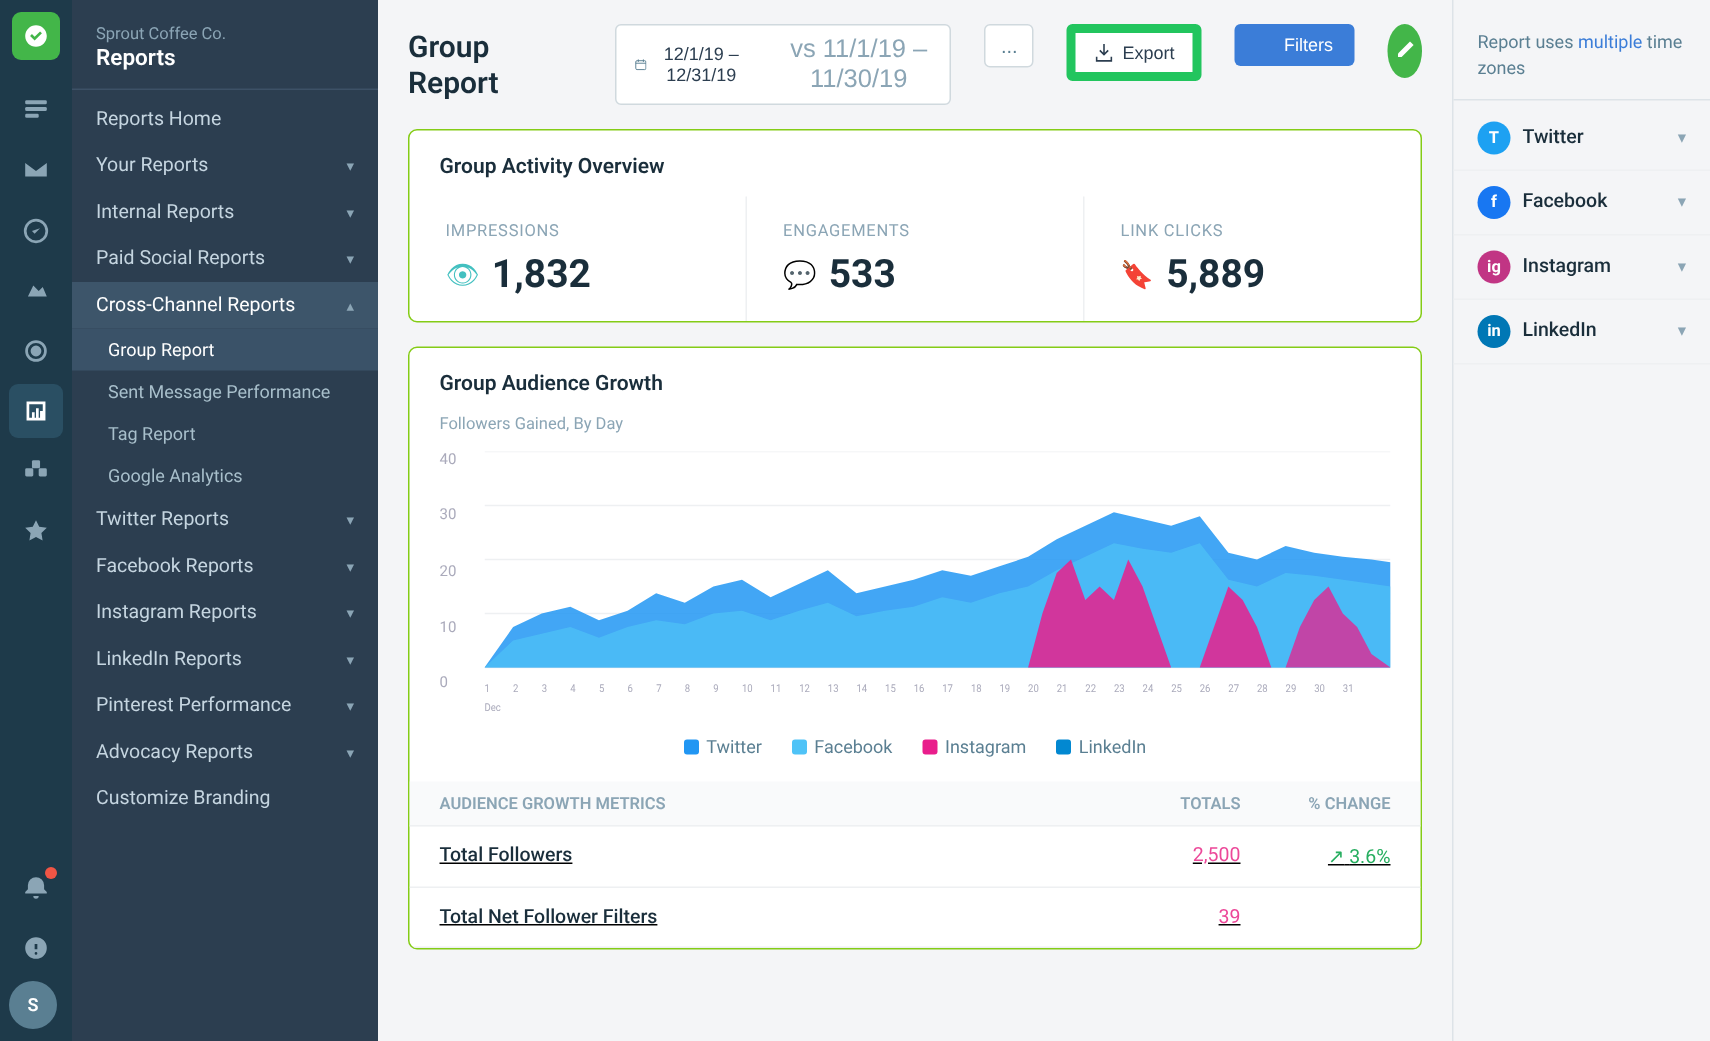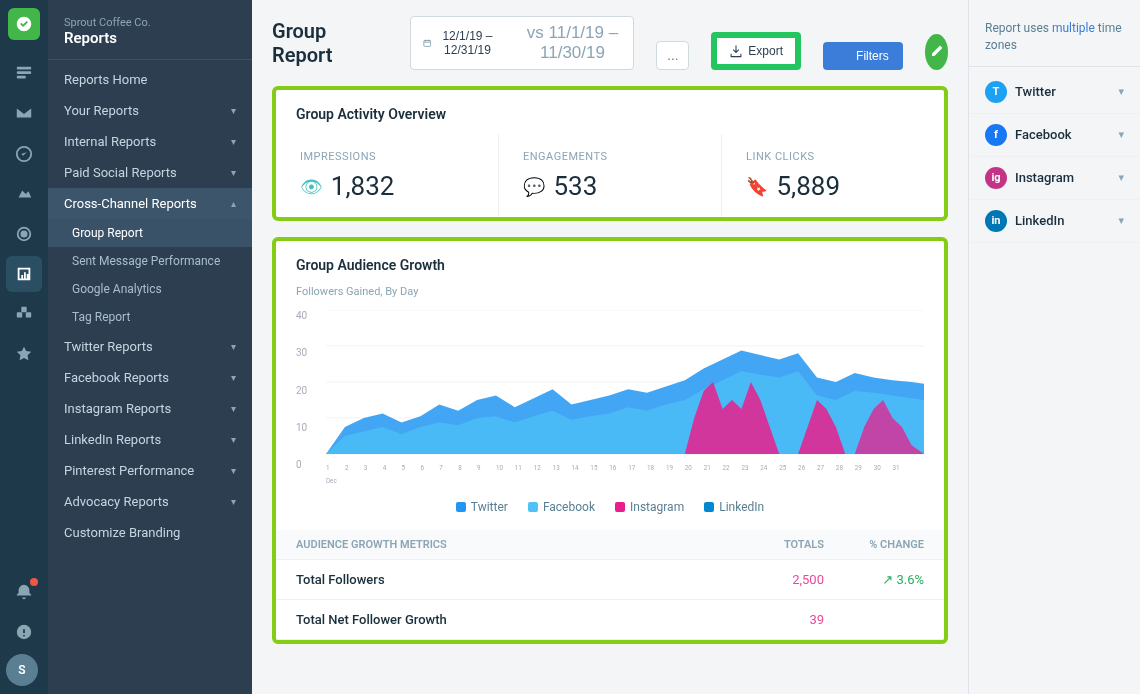--- a/index.html
+++ b/index.html
@@ -138,42 +138,42 @@
       width: 36px; height: 36px; border-radius: 50%;
       background: #43b649; border: none;
       display: flex; align-items: center; justify-content: center;
       cursor: pointer; color: white;
     }
 
     
     .card {
       background: #fff;
       border-radius: 6px;
-      border: 4px solid #84cc16;
+      border: 1px solid #84cc16;
       margin-bottom: 16px;
       overflow: hidden;
     }
     .card-header {
       padding: 16px 20px 12px;
       font-size: 14px; font-weight: 600; color: #1a2e3b;
     }
 
     
     .metrics-row {
       display: flex;
     }
     .metric-cell {
       flex: 1;
       padding: 16px 24px;
       border-right: 1px solid #eef0f2;
     }
     .metric-cell:last-child { border-right: none; }
     .metric-label { font-size: 11px; color: #8ba5b5; text-transform: uppercase; letter-spacing: 0.5px; margin-bottom: 8px; }
     .metric-value-row { display: flex; align-items: center; gap: 8px; }
-    .metric-value { font-size: 26px; font-weight: 400; color: #1a2e3b; }
+    .metric-value { font-size: 26px; font-weight: 700; color: #1a2e3b; }
     .metric-icon { font-size: 18px; }
     .icon-eye { color: #43c0c0; }
     .icon-cursor { color: #e74c3c; }
 
     
     .chart-section { padding: 0 20px 16px; }
     .chart-subtitle { font-size: 11px; color: #8ba5b5; margin-bottom: 12px; }
 
     svg.chart { width: 100%; height: 200px; }
 
@@ -194,20 +194,21 @@
     }
     .table-header-row .col { font-size: 11px; color: #8ba5b5; font-weight: 600; text-transform: uppercase; }
     .col-metric { flex: 1; }
     .col-totals { width: 100px; text-align: right; }
     .col-change { width: 100px; text-align: right; }
 
     .table-data-row {
       display: flex;
       padding: 12px 20px;
       border-bottom: 1px solid #eef0f2;
+      text-decoration: underline;
     }
     .table-data-row .col-metric { font-size: 13px; color: #1a2e3b; font-weight: 500; }
     .table-data-row .col-totals { font-size: 13px; color: #ec4899; text-align: right; width: 100px; }
     .col-change-val { width: 100px; text-align: right; font-size: 13px; }
     .positive { color: #27ae60; }
 
     
     .right-panel {
       width: 172px;
       background: #f4f5f7;
@@ -237,21 +238,21 @@
       font-size: 11px; color: white; font-weight: 700;
     }
     .twitter-bg { background: #1da1f2; }
     .facebook-bg { background: #1877f2; }
     .instagram-bg { background: #c13584; }
     .linkedin-bg { background: #0077b5; }
     .network-name { font-size: 13px; color: #1a2e3b; font-weight: 500; }
     .panel-chevron { color: #8ba5b5; font-size: 11px; }
 
     .top-right-actions {
-      display: flex; gap: 22px; align-items: flex-end; padding-left: 40px;
+      display: flex; gap: 22px; align-items: flex-start; padding-left: 40px;
     }
   </style>
 </head>
 <body>
 
 <div class="icon-rail">
   <div class="logo-icon">
     <svg viewBox="0 0 20 20">
         <path d="M10 2C5.6 2 2 5.6 2 10s3.6 8 8 8 8-3.6 8-8-3.6-8-8-8zm-1 11.4L5.6 10 7 8.6l2 2 4-4L14.4 8 9 13.4z"></path>
       </svg>
@@ -343,24 +344,24 @@
     <span class="chevron">▴</span>
   </div>
 
   <div class="sidebar-sub-item active">
     <span>Group Report</span>
   </div>
   <div class="sidebar-sub-item">
     <span>Sent Message Performance</span>
   </div>
   <div class="sidebar-sub-item">
+    <span>Tag Report</span>
+  </div>
+  <div class="sidebar-sub-item">
     <span>Google Analytics</span>
-  </div>
-  <div class="sidebar-sub-item">
-    <span>Tag Report</span>
   </div>
 
   <div class="sidebar-item">
     <span>Twitter Reports</span>
     <span class="chevron">▾</span>
   </div>
   <div class="sidebar-item">
     <span>Facebook Reports</span>
     <span class="chevron">▾</span>
   </div>
@@ -541,21 +542,21 @@
       </div>
       <div class="table-data-row">
         <div class="col-metric">Total Followers</div>
         <div class="col-totals">2,500</div>
         <div class="col-change-val positive">
           <span>↗</span>
           <span>3.6%</span>
         </div>
       </div>
       <div class="table-data-row">
-        <div class="col-metric">Total Net Follower Growth</div>
+        <div class="col-metric">Total Net Follower Filters</div>
         <div class="col-totals">39</div>
         <div class="col-change-val"></div>
       </div>
     </div>
   </div>
 </div>
 
 <div class="right-panel">
   <div class="right-panel-notice">
     Report uses <a href="#">multiple</a> time zones

